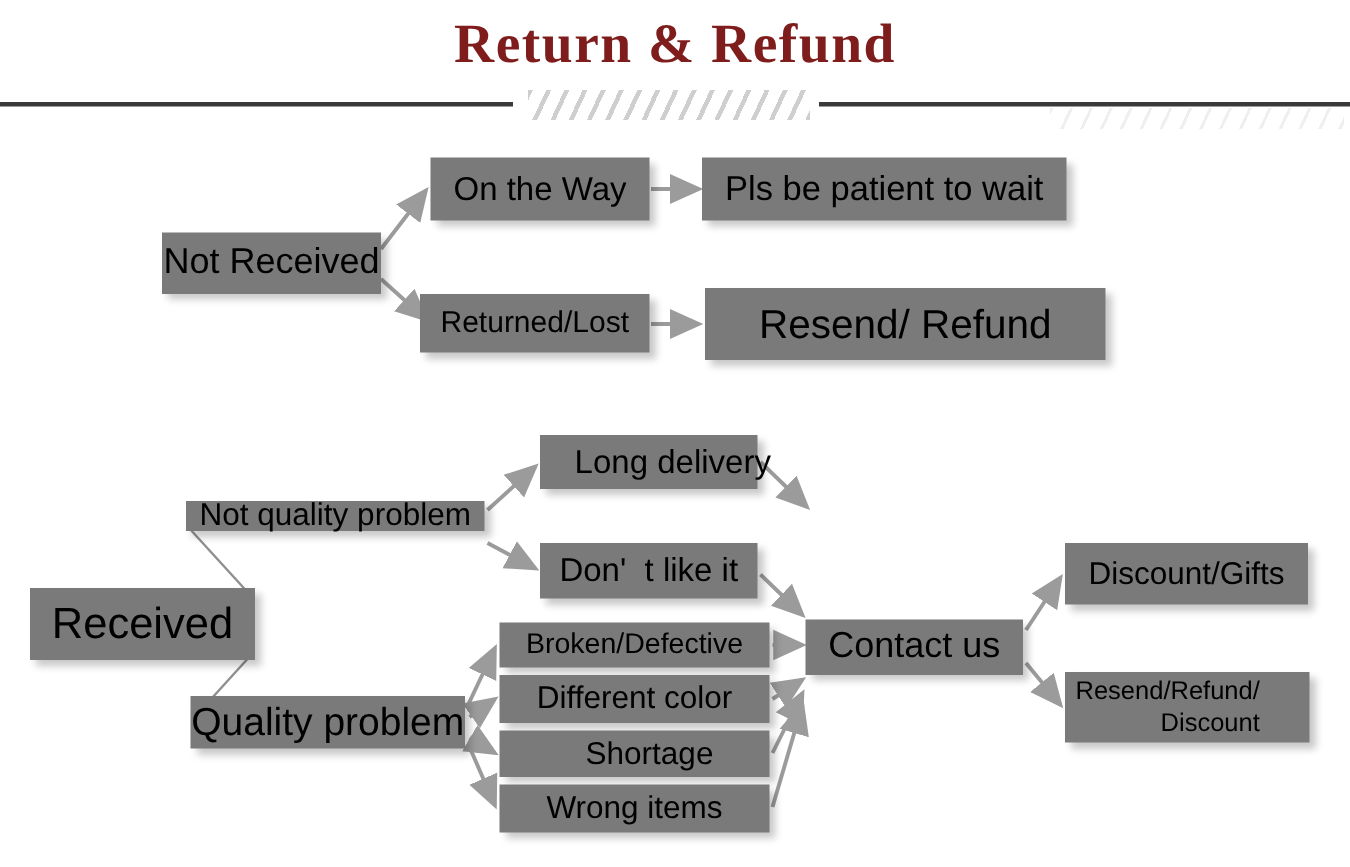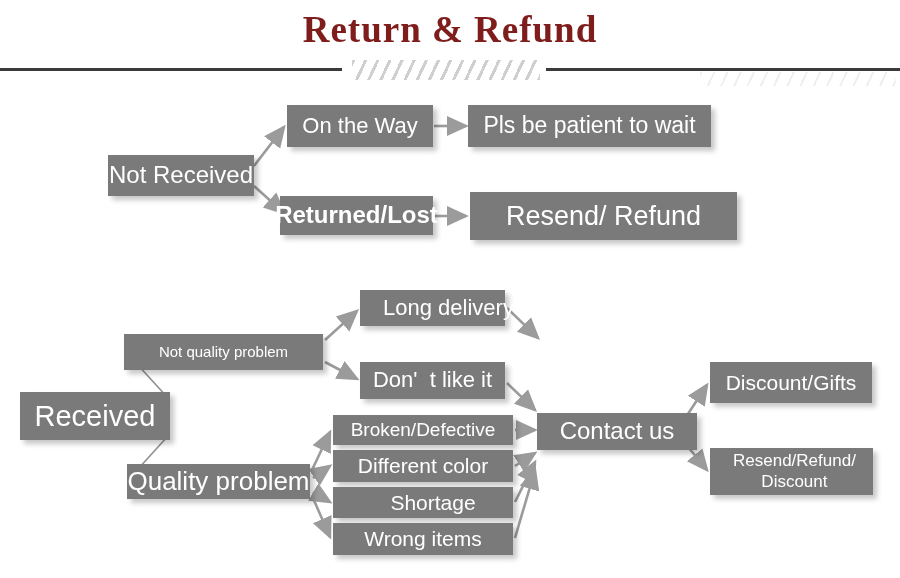--- a/index.html
+++ b/index.html
@@ -65,34 +65,34 @@
     background-image: repeating-linear-gradient(
         115deg,
         #efefef 0px, #efefef 2px,
         #ffffff 2px, #ffffff 12px);
   }
 
   
   .node {
     position: absolute;
     background: #7a7a7a;
-    color: #ffffff;
+    color: #000000;
     box-shadow: 4px 4px 5px rgba(0,0,0,0.22);
     display: flex;
     align-items: center;
     justify-content: center;
     box-sizing: border-box;
     line-height: 1.12;
     white-space: pre;
   }
   .node.left-align {
     justify-content: flex-start;
-    padding-left: 23px;
+    padding-left: 7px;
     white-space: pre-line;
-    text-align: center;
+    text-align: right;
     line-height: 1.18;
   }
 
   
   svg.links {
     position: absolute;
     left: 0;
     top: 0;
     width: 900px;
     height: 578px;
@@ -154,42 +154,42 @@
       <path d="M168,436 L128,480"></path>
     </g>
   </svg>
 
   <div class="node" style="left:108px; top:155px; width:146px; height:41px; font-size:24px;">Not Received</div>
 
   <div class="node" style="left:287px; top:105px; width:146px; height:42px; font-size:22px;">On the Way</div>
 
   <div class="node" style="left:468px; top:105px; width:243px; height:42px; font-size:23px;">Pls be patient to wait</div>
 
-  <div class="node" style="left:280px; top:196px; width:153px; height:39px; font-size:24px;font-weight:bold;">Returned/Lost</div>
+  <div class="node" style="left:280px; top:196px; width:153px; height:39px; font-size:20px;">Returned/Lost</div>
 
   <div class="node" style="left:470px; top:192px; width:267px; height:48px; font-size:27px;">Resend/ Refund</div>
 
   <div class="node" style="left:20px; top:392px; width:150px; height:48px; font-size:29px;text-align:right;">Received</div>
 
-  <div class="node" style="left:124px; top:334px; width:199px; height:36px; font-size:15px;">Not quality problem</div>
+  <div class="node" style="left:124px; top:334px; width:199px; height:20px; font-size:21px;">Not quality problem</div>
 
   <div class="node" style="left:127px; top:464px; width:183px; height:35px; font-size:26px;">Quality problem</div>
 
   <div class="node" style="left:360px; top:290px; width:145px; height:36px; font-size:22px;padding-left:32px;">Long delivery</div>
 
   <div class="node" style="left:360px; top:362px; width:145px; height:37px; font-size:22px;">Don'  t like it</div>
 
   <div class="node" style="left:333px; top:415px; width:180px; height:30px; font-size:19px;">Broken/Defective</div>
 
   <div class="node" style="left:333px; top:450px; width:180px; height:32px; font-size:21px;">Different color</div>
 
   <div class="node" style="left:333px; top:487px; width:180px; height:31px; font-size:21px;padding-left:20px;">Shortage</div>
 
   <div class="node" style="left:333px; top:523px; width:180px; height:32px; font-size:21px;">Wrong items</div>
 
-  <div class="node" style="left:537px; top:413px; width:160px; height:37px; font-size:24px;">Contact us</div>
+  <div class="node" style="left:537px; top:413px; width:145px; height:37px; font-size:24px;">Contact us</div>
 
   <div class="node" style="left:710px; top:362px; width:162px; height:41px; font-size:21px;">Discount/Gifts</div>
 
   <div class="node left-align" style="left:710px; top:448px; width:163px; height:47px; font-size:17px;">Resend/Refund/
 Discount</div>
 
 </div>
 
 </body></html>

